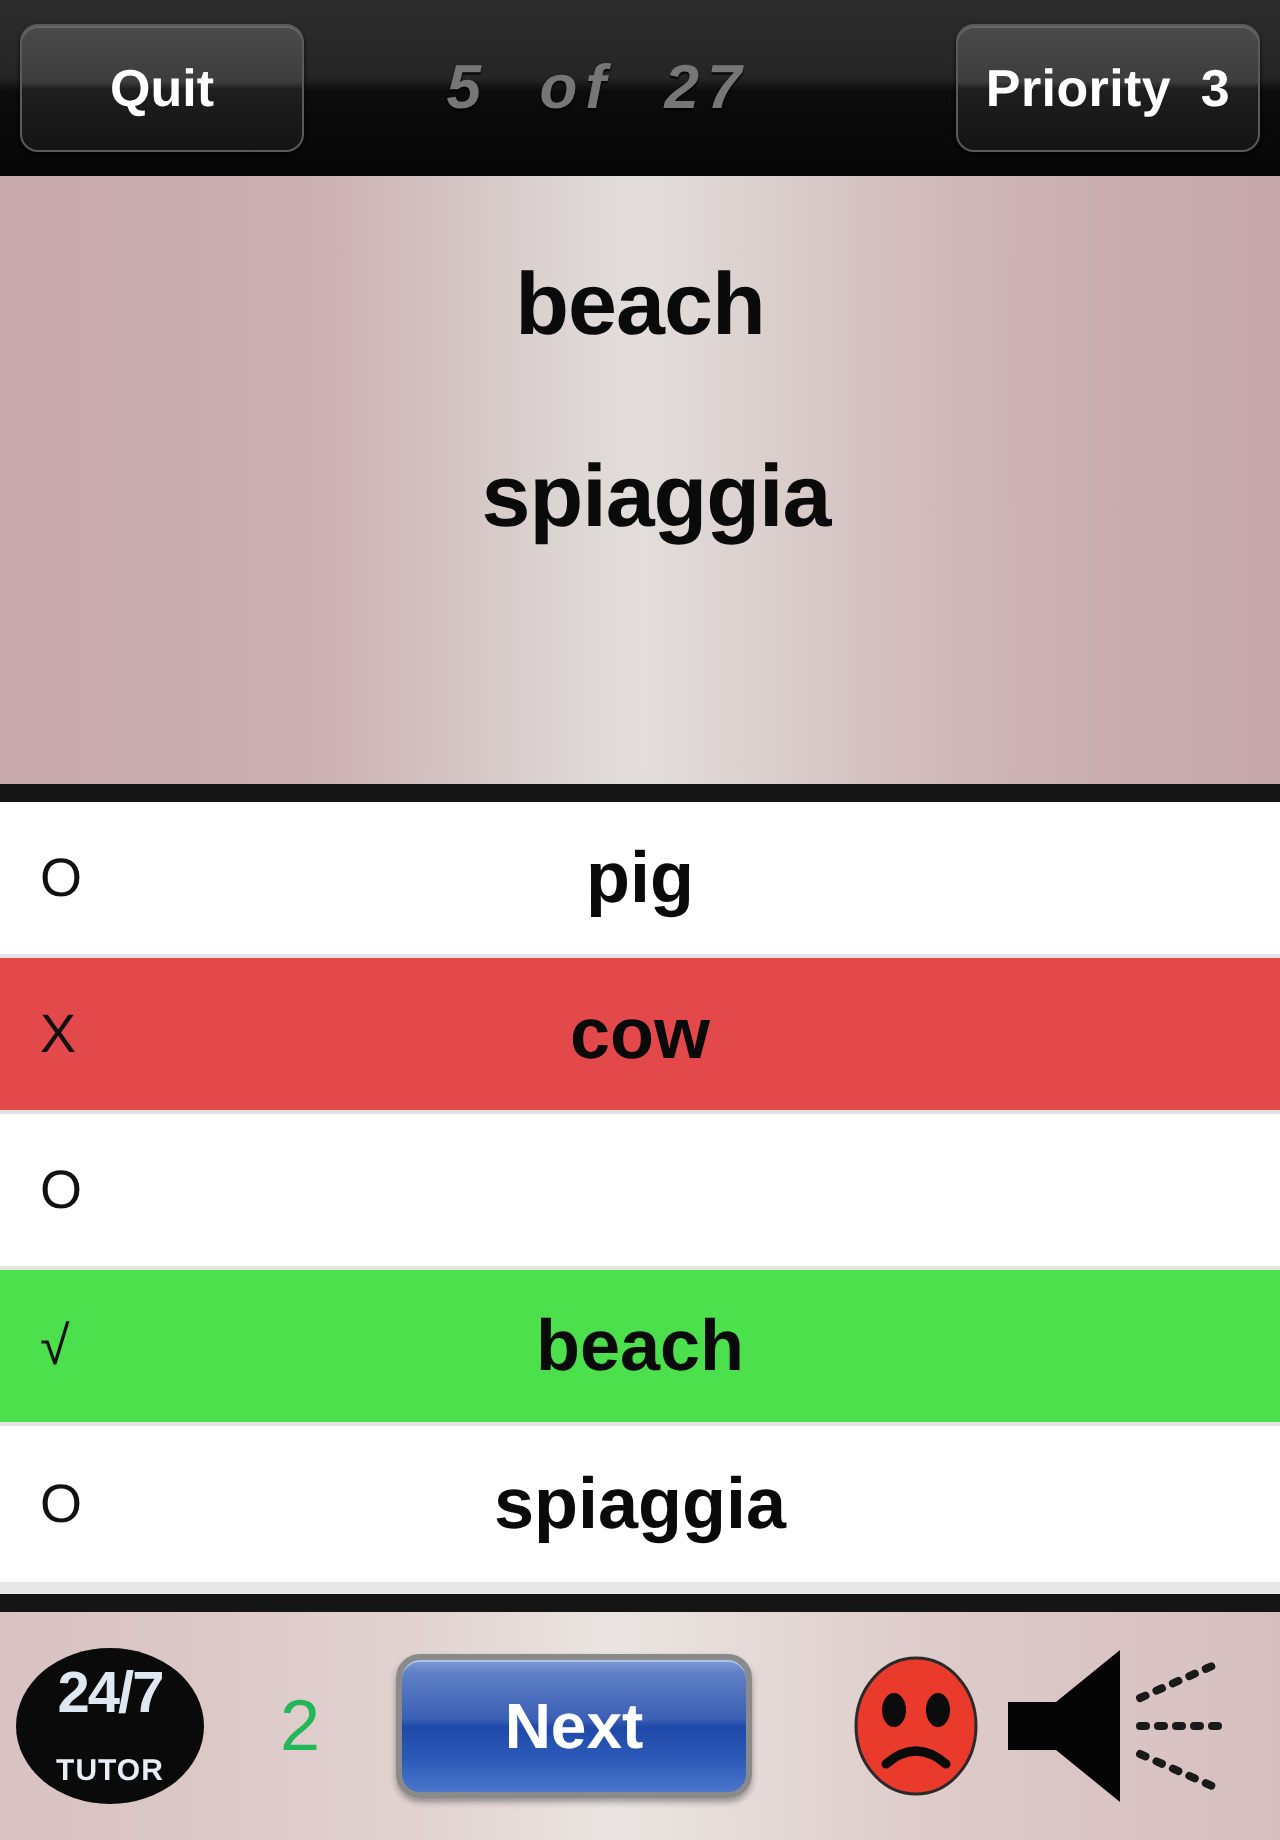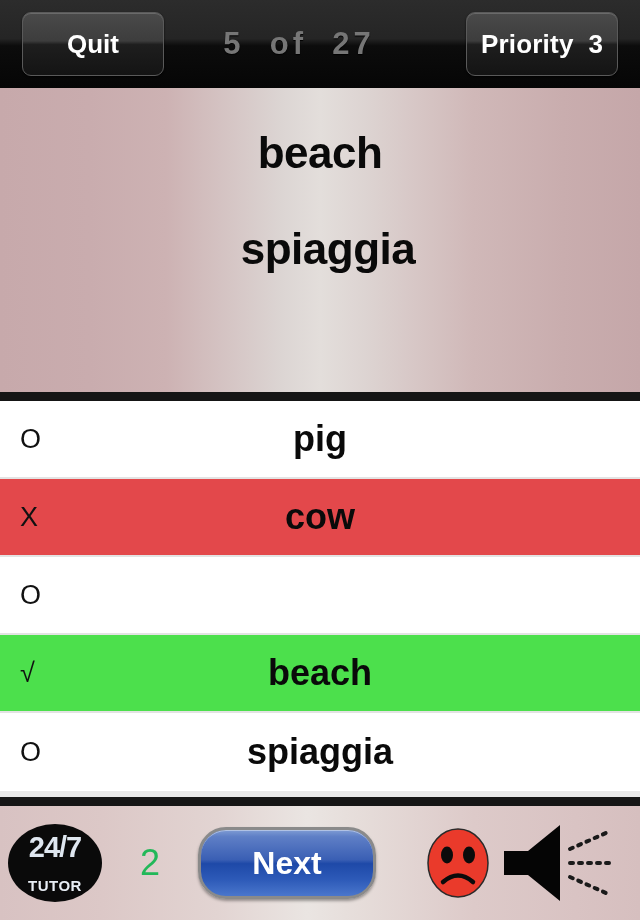--- a/index.html
+++ b/index.html
@@ -23,21 +23,21 @@
     position: absolute;
     left: 0; top: 0;
     width: 640px;
     height: 88px;
     background: linear-gradient(to bottom,
         #ララ0 0%, #2b2b2b 0%, #232323 40%, #0d0d0d 52%, #080808 100%);
     background: linear-gradient(to bottom, #2c2c2c 0%, #252525 44%, #0c0c0c 52%, #060606 100%);
     display: flex;
     align-items: center;
     box-sizing: border-box;
-    padding: 0 22px;
+    padding: 0 10px;
   }
   .navbtn {
     height: 62px;
     border-radius: 9px;
     border: 1px solid #5a5a5a;
     background: linear-gradient(to bottom, #4a4a4a 0%, #3d3d3d 45%, #1e1e1e 51%, #141414 100%);
     color: #ffffff;
     font-size: 26px;
     font-weight: bold;
     display: flex;
@@ -52,20 +52,21 @@
 
   .progress-text {
     flex: 1;
     text-align: center;
     color: #767676;
     font-size: 31px;
     font-weight: bold;
     letter-spacing: 4px;
     white-space: pre;
     text-shadow: 0 1px 1px #000;
+    font-style: italic;
   }
 
   
   .card {
     position: absolute;
     left: 0; top: 88px;
     width: 640px;
     height: 304px;
     background: linear-gradient(to right,
       #c7a9ab 0%, #c9acae 14%, #cdb2b3 26%, #dcd5d3 44%,
@@ -190,21 +191,21 @@
     text-align: center;
     color: #22b859;
     font-size: 36px;
     flex: none;
   }
 
   .next-btn {
     width: 178px;
     height: 72px;
     flex: none;
-    border-radius: 28px;
+    border-radius: 12px;
     border: 3px solid #8a8a8a;
     background: linear-gradient(to bottom,
         #7f9cd4 0%, #5f7fc6 10%, #3a5fb4 45%,
         #1e49a8 51%, #2d5ab8 75%, #4a76cc 100%);
     display: flex;
     align-items: center;
     justify-content: center;
     color: #ffffff;
     font-size: 32px;
     font-weight: bold;

